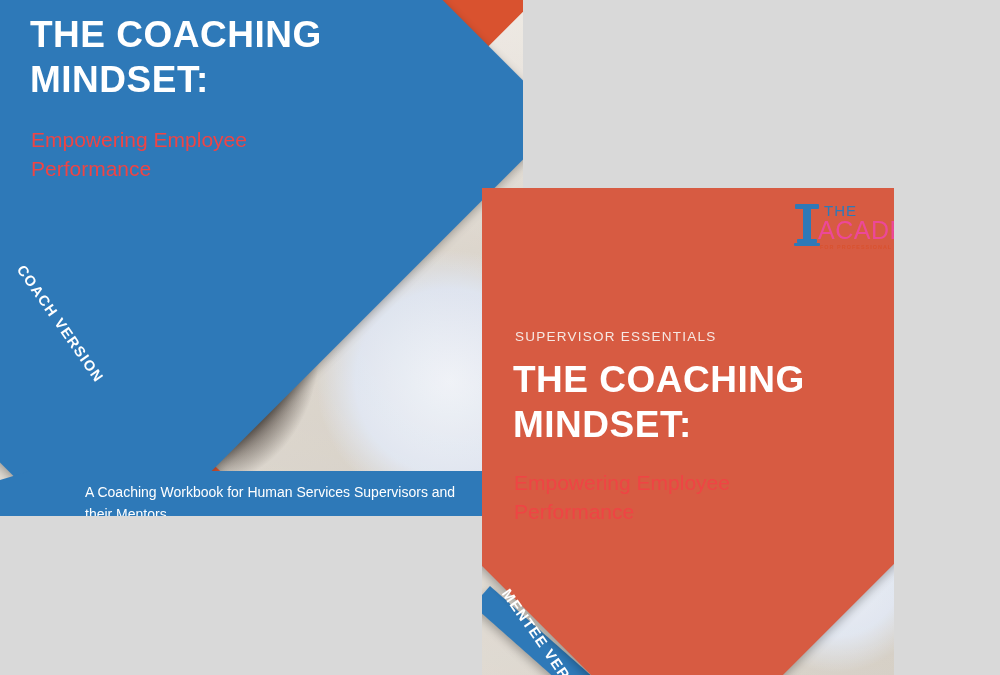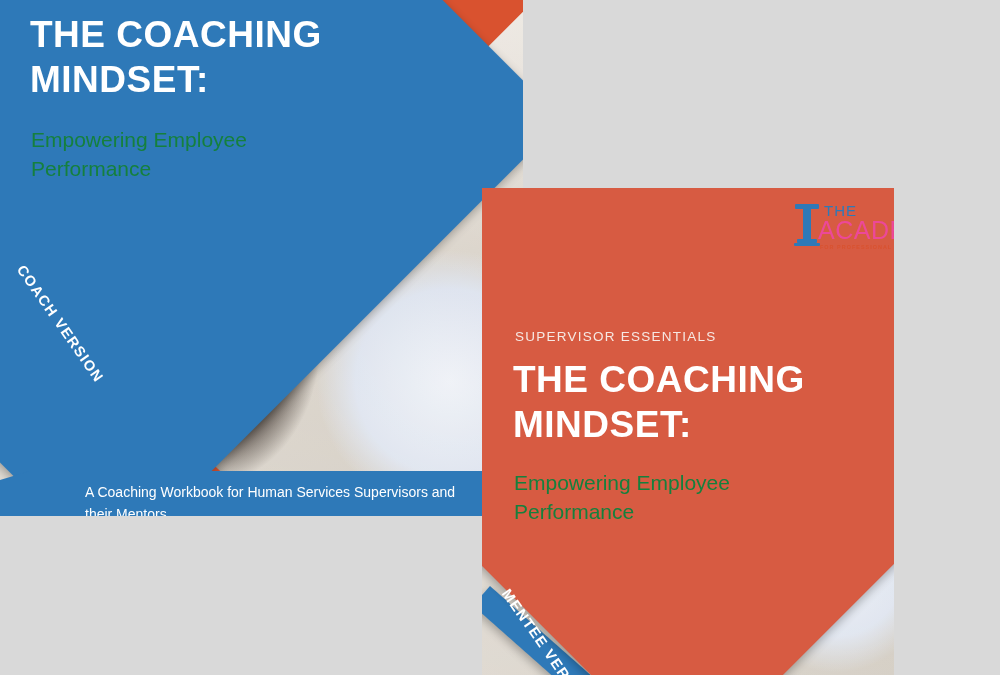--- a/index.html
+++ b/index.html
@@ -77,21 +77,21 @@
   .headline {
     position: absolute;
     color: #ffffff;
     font-weight: 700;
     line-height: 1.22;
     letter-spacing: 0.5px;
     white-space: pre-line;
   }
   .subhead {
     position: absolute;
-    color: #15803d;
+    color: #ef4444;
     font-weight: 300;
     line-height: 1.38;
     white-space: pre-line;
   }
 
   .ribbon-label {
     position: absolute;
     color: #ffffff;
     font-weight: 700;
     white-space: nowrap;

